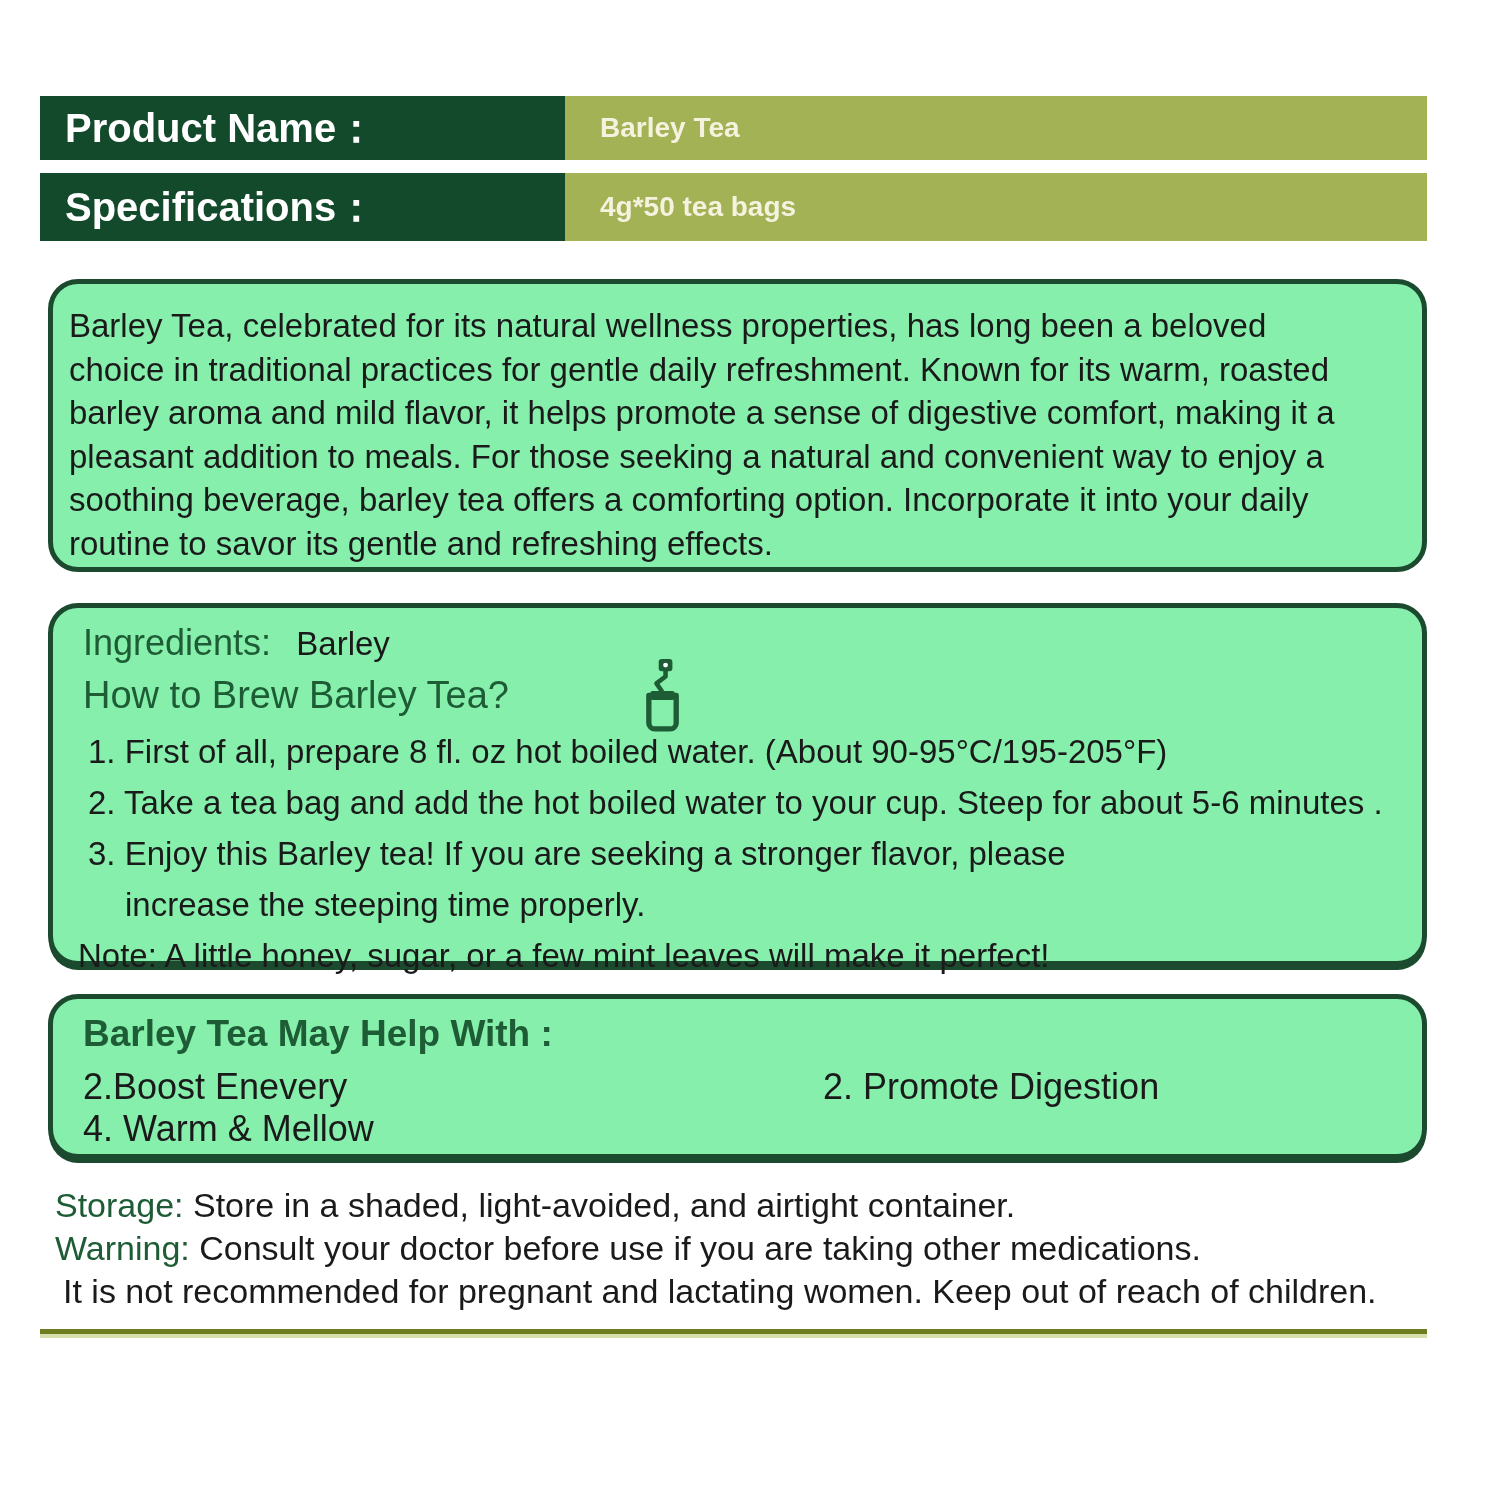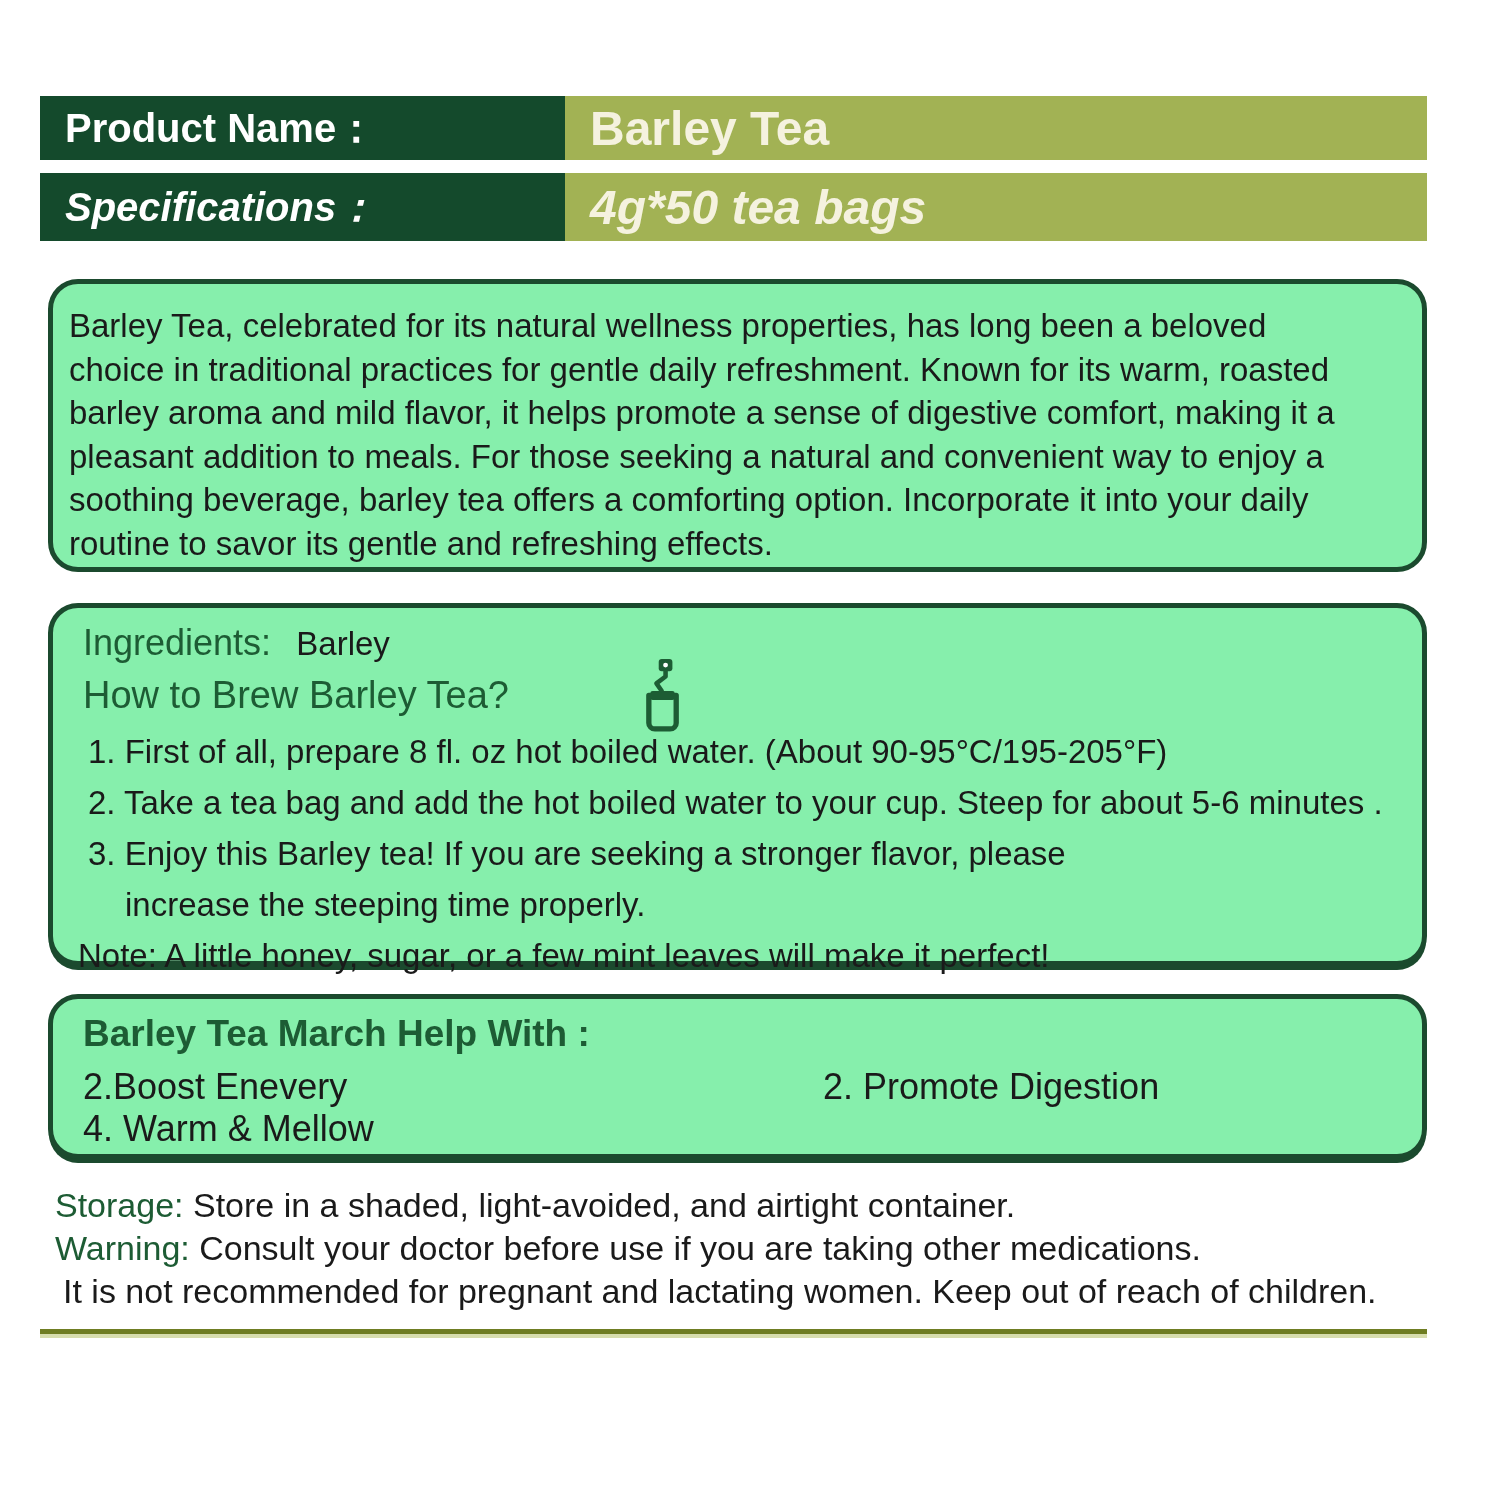--- a/index.html
+++ b/index.html
@@ -24,25 +24,25 @@
   
   .spec-bars{position:absolute;left:40px;top:80px;width:1387px;}
   .bar{display:flex;margin-bottom:13px;}
   .bar-label{
     width:525px;background:var(--dark-green);color:#ffffff;
     font-weight:bold;font-size:40px;display:flex;align-items:center;
     padding-left:25px;
   }
   .bar-value{
     flex:1;background:var(--olive);color:var(--cream);
-    font-weight:bold;font-size:48px;display:flex;align-items:center;
-    padding-left:25px;
+    font-weight:bold;font-size:28px;display:flex;align-items:center;
+    padding-left:35px;
   }
   .bar-1{height:64px;}
-  .bar-2{height:68px;font-style:italic;}
+  .bar-2{height:68px;}
 
   
   .round-box{
     position:absolute;left:48px;width:1379px;
     border:5px solid var(--border-green);border-radius:30px;
     background:#86efac;
   }
   .shadowed{box-shadow:0 5px 0 -1px var(--border-green);}
 
   .desc-box{top:263px;height:293px;padding:20px 22px 0 16px;}
@@ -131,21 +131,21 @@
     <div class="steps">
       <div class="step">1. First of all, prepare 8 fl. oz hot boiled water. (About 90-95°C/195-205°F)</div>
       <div class="step">2. Take a tea bag and add the hot boiled water to your cup. Steep for about 5-6 minutes .</div>
       <div class="step">3. Enjoy this Barley tea! If you are seeking a stronger flavor, please</div>
       <div class="step step-cont">increase the steeping time properly.</div>
       <div class="step note">Note: A little honey, sugar, or a few mint leaves will make it perfect!</div>
     </div>
   </div>
 
   <div class="round-box help-box shadowed">
-    <div class="help-heading">Barley Tea March Help With :</div>
+    <div class="help-heading">Barley Tea May Help With :</div>
     <div class="help-grid">
       <div>2.Boost Enevery</div>
       <div>2. Promote Digestion</div>
       <div>4. Warm &amp; Mellow</div>
     </div>
   </div>
 
   <div class="footer-text">
     <div>
       <span class="footer-label">Storage:</span><span> Store in a shaded, light-avoided, and airtight container.</span>

